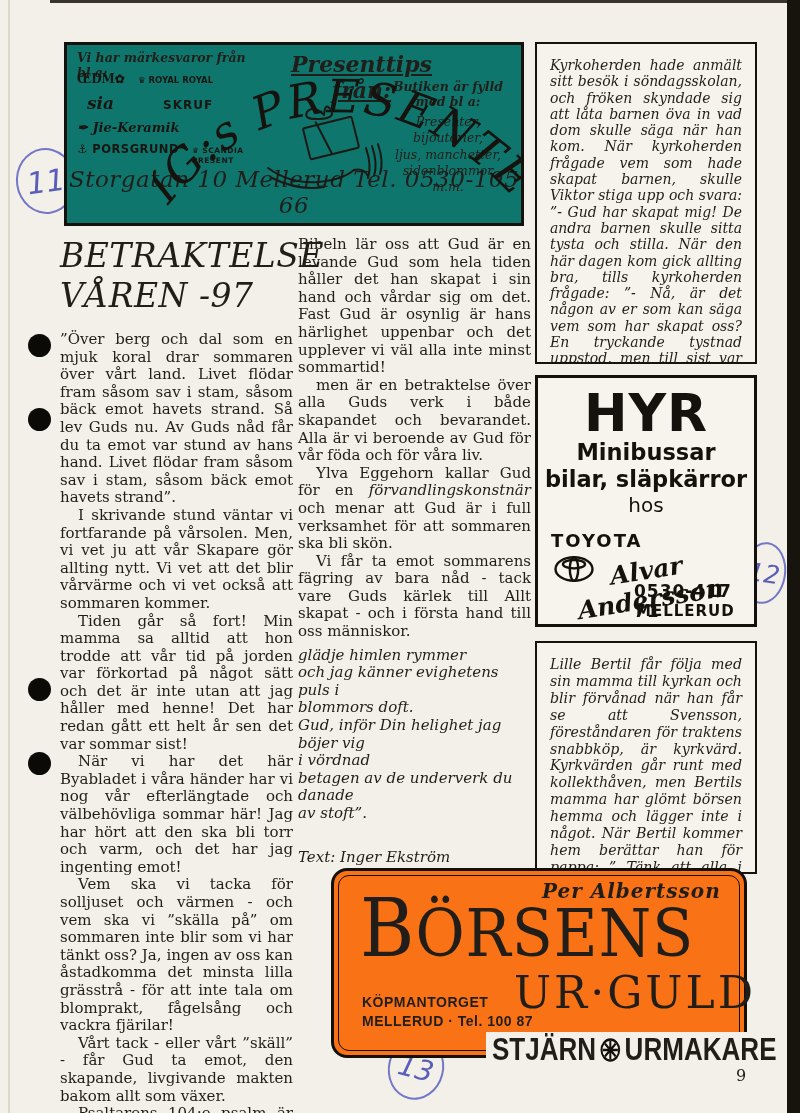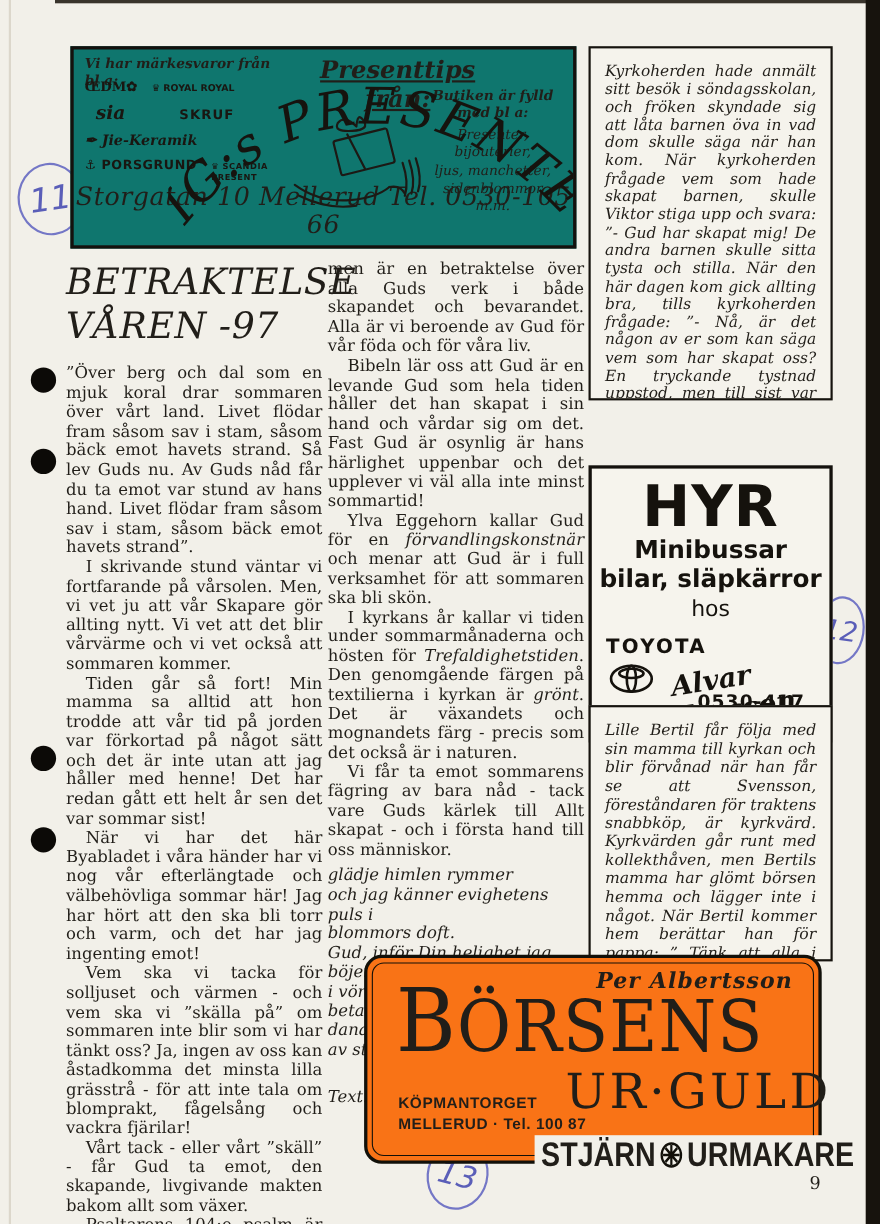--- a/index.html
+++ b/index.html
@@ -70,21 +70,21 @@
   
   .story-box { position:absolute; left:535px; width:222px; background:#f5f3ec;
     border:2.5px solid #16130e; padding:13px 13px; font-style:italic;
     text-align:justify; overflow:hidden; }
   #story-top    { top:42px;  height:322px; font-size:14px;   line-height:16.3px; }
   #story-bottom { top:641px; height:233px; font-size:14.2px; line-height:16.9px; }
 
   
   #hyr { position:absolute; left:535px; top:375px; width:222px; height:252px;
     border:3px solid #14110d; background:#f6f4ed;
-    font-family:"DejaVu Sans", sans-serif; color:#15120d;margin-top:48px; }
+    font-family:"DejaVu Sans", sans-serif; color:#15120d; }
   .hyr-title { text-align:center; font-size:52px; font-weight:bold; letter-spacing:1px;
     line-height:1; margin-top:9px; }
   .hyr-sub { text-align:center; font-weight:bold; font-size:22.5px; line-height:1.18; }
   .hyr-hos { text-align:center; font-size:20px; margin-top:1px; }
   .hyr-brand { position:absolute; left:13px; top:152px; font-weight:bold; font-size:18px; letter-spacing:2px; }
   #toyota-logo { position:absolute; left:15px; top:177px; }
   .hyr-dealer { position:absolute; left:8px; top:178px; width:205px; text-align:center;
     font-family:"DejaVu Serif", serif; font-style:italic; font-weight:bold; font-size:25px;
     transform:rotate(-9deg); }
   .hyr-phone { position:absolute; left:96px; top:203px; font-weight:bold; font-size:17px; letter-spacing:1px; }
@@ -182,24 +182,23 @@
       <p>Tiden går så fort! Min mamma sa alltid att hon trodde att vår tid på jorden var förkortad på något sätt och det är inte utan att jag håller med henne! Det har redan gått ett helt år sen det var sommar sist!</p>
       <p>När vi har det här Byabladet i våra händer har vi nog vår efterlängtade och välbehövliga sommar här! Jag har hört att den ska bli torr och varm, och det har jag ingenting emot!</p>
       <p>Vem ska vi tacka för solljuset och värmen - och vem ska vi ”skälla på” om sommaren inte blir som vi har tänkt oss? Ja, ingen av oss kan åstadkomma det minsta lilla grässtrå - för att inte tala om blomprakt, fågelsång och vackra fjärilar!</p>
       <p>Vårt tack - eller vårt ”skäll” - får Gud ta emot, den skapande, livgivande makten bakom allt som växer.</p>
       <p>Psaltarens 104:e psalm är en lovsång till Skaparen. Där står bl. a: ”Du vattnar bergen från din sal, jorden mättas av allt vad du ger. Du låter gräs växa för boskapen och örter till människans tjänst”. Psal-</p>
     </div>
 
   <div class="bodycol" id="col2">
     <div>
 
-    <p>men är en betraktelse över alla Guds verk i både skapandet och bevarandet. Alla är vi beroende av Gud för vår föda och för våra liv.</p>
-        <p>Bibeln lär oss att Gud är en levande Gud som hela tiden håller det han skapat i sin hand och vårdar sig om det. Fast Gud är osynlig är hans härlighet uppenbar och det upplever vi väl alla inte minst sommartid!</p>
+    <p>Bibeln lär oss att Gud är en levande Gud som hela tiden håller det han skapat i sin hand och vårdar sig om det. Fast Gud är osynlig är hans härlighet uppenbar och det upplever vi väl alla inte minst sommartid!</p>
+        <p>men är en betraktelse över alla Guds verk i både skapandet och bevarandet. Alla är vi beroende av Gud för vår föda och för våra liv.</p>
         <p>Ylva Eggehorn kallar Gud för en <i>förvandlingskonstnär</i> och menar att Gud är i full verksamhet för att sommaren ska bli skön.</p>
-        <p>I kyrkans år kallar vi tiden under sommarmånaderna och hösten för <i>Trefaldighetstiden</i>. Den genomgående färgen på textilierna i kyrkan är <i>grönt</i>. Det är växandets och mognandets färg - precis som det också är i naturen.</p>
         <p>Vi får ta emot sommarens fägring av bara nåd - tack vare Guds kärlek till Allt skapat - och i första hand till oss människor.</p>
       </div>
     <div id="poem">
 
         <div class="poem-line">glädje himlen rymmer</div>
         <div class="poem-line">och jag känner evighetens puls i</div>
         <div class="poem-line">blommors doft.</div>
         <div class="poem-line">Gud, inför Din helighet jag böjer vig</div>
         <div class="poem-line">i vördnad</div>
         <div class="poem-line">betagen av de underverk du danade</div>

